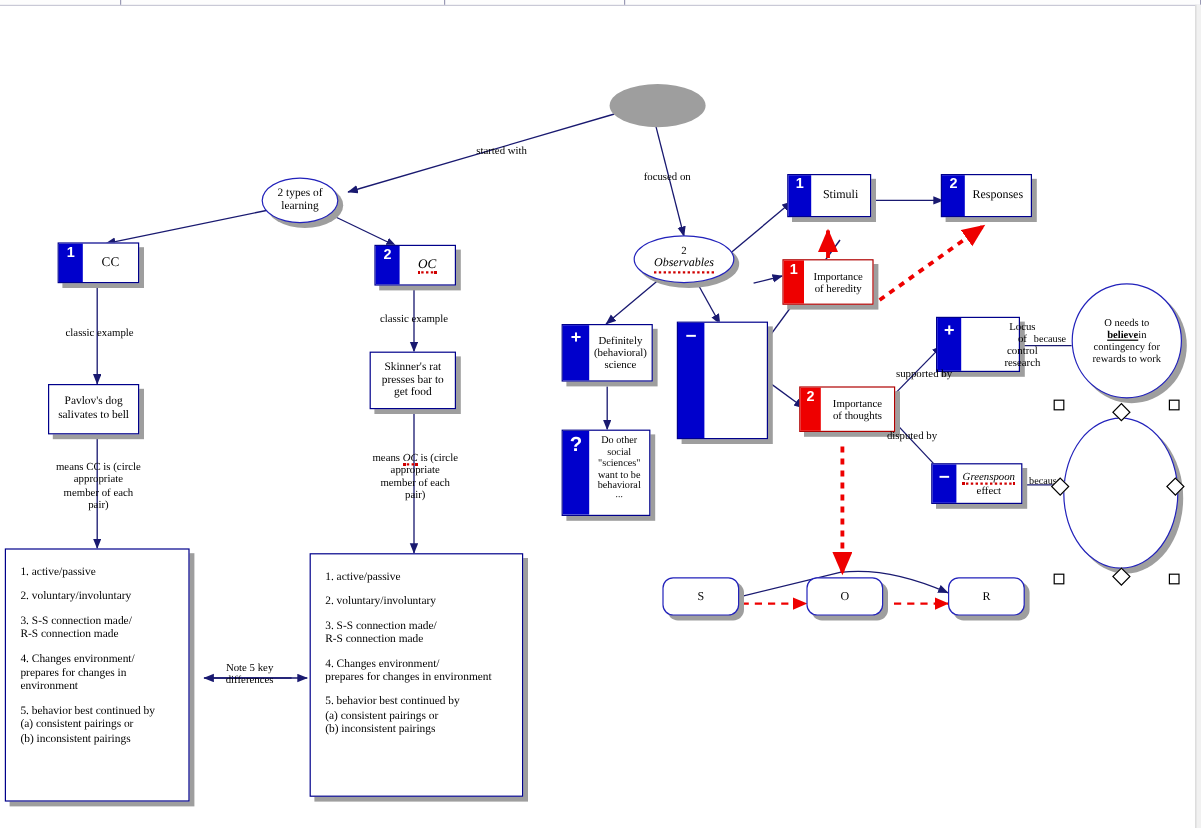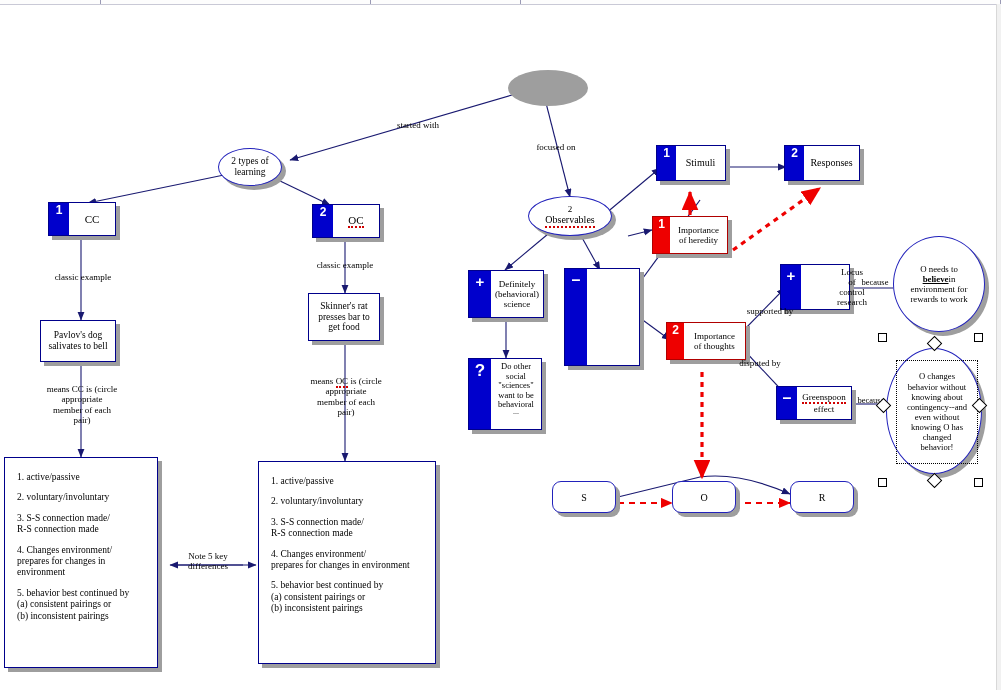--- a/index.html
+++ b/index.html
@@ -64,21 +64,21 @@
 
   
   .handle{position:absolute;width:7px;height:7px;border:1px solid #000;
           background:#fff;z-index:6;}
   .dhandle{position:absolute;width:9px;height:9px;border:1px solid #000;
           background:#fff;transform:rotate(45deg);z-index:6;}
   .seltext{position:absolute;border:1px dotted #000;z-index:5;
           display:flex;align-items:center;justify-content:center;
           text-align:center;line-height:1.18;}
 
-  .spellerr{border-bottom:2px dotted #d00000;padding-bottom:0px;}
+  .spellerr{border-bottom:2px dotted #d00000;padding-bottom:0px;font-style:italic;}
   .ul{text-decoration:underline;font-weight:bold;margin-top:32px;}
 
   
   .vscroll{position:absolute;right:0;top:4px;width:4px;height:686px;
            background:#f1f1f1;border-left:1px solid #d8d8d8;}
 </style>
 </head>
 <body>
 
 <div id="canvas">
@@ -320,36 +320,26 @@
     <div class="body" style="font-size:9px;flex-direction:column;">
       <span class="spellerr">Greenspoon</span>
       <span>effect</span>
     </div>
   </div>
 
   <div class="shadow" style="left:897px;top:240px;width:92px;height:96px;border-radius:50%;"></div>
   <div class="ellipse" style="left:893px;top:236px;width:92px;height:96px;font-size:8.8px;">
     <span>O needs to</span>
     <span><span class="ul">believe</span><span>in</span></span>
-    <span>environment for</span>
+    <span>contingency for</span>
     <span>rewards to work</span>
   </div>
 
   <div class="shadow" style="left:890px;top:352px;width:96px;height:126px;border-radius:50%;"></div>
   <div class="ellipse" style="left:886px;top:348px;width:96px;height:126px;"></div>
-  <div class="seltext" style="left:896px;top:360px;width:80px;height:102px;font-size:8.6px;flex-direction:column;">
-    <span>O changes</span>
-    <span>behavior without</span>
-    <span>knowing about</span>
-    <span>contingency--and</span>
-    <span>even without</span>
-    <span>knowing O has</span>
-    <span>changed</span>
-    <span>behavior!</span>
-  </div>
 
   <div class="handle" style="left:878px;top:333px;"></div>
   <div class="handle" style="left:974px;top:333px;"></div>
   <div class="handle" style="left:878px;top:478px;"></div>
   <div class="handle" style="left:974px;top:478px;"></div>
   <div class="dhandle" style="left:929px;top:338px;"></div>
   <div class="dhandle" style="left:929px;top:475px;"></div>
   <div class="dhandle" style="left:878px;top:400px;"></div>
   <div class="dhandle" style="left:974px;top:400px;"></div>
 

